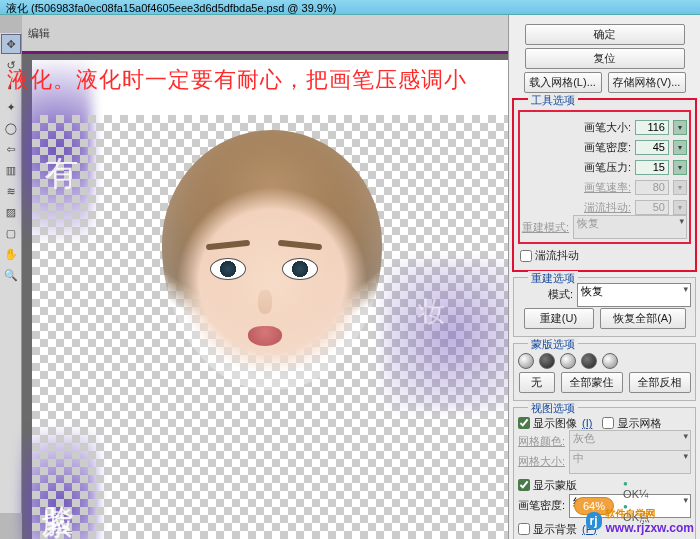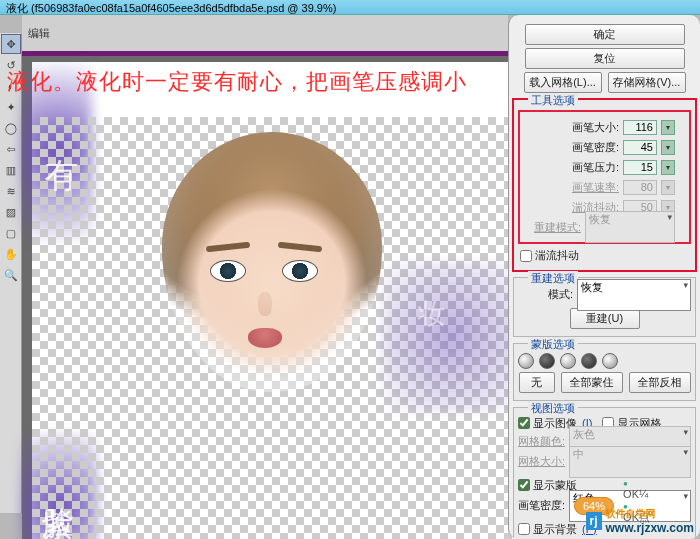--- a/index.html
+++ b/index.html
@@ -8,21 +8,21 @@
 
 .titlebar { height: 15px; background: linear-gradient(#8cd6f0,#6fc5e8); color: #000; padding: 1px 6px; font-size: 11px; border-bottom: 1px solid #5aa; }
 
 
 .toolbar { position: absolute; left: 0; top: 33px; width: 22px; height: 480px; background: #d9d9d9; border-right: 1px solid #999; }
 .toolbar .tool { width: 20px; height: 20px; margin: 1px; display: flex; align-items: center; justify-content: center; color: #444; }
 .toolbar .tool.active { background: #b0c4de; border: 1px solid #668; }
 
 
 .canvas-wrap { position: absolute; left: 22px; top: 15px; width: 486px; height: 524px; background: #6b6b6b; }
-.doc-tab { height: 36px; background: #d0d0d0; border-bottom: 5px solid #701a75; font-size: 10px; padding: 18px 6px; color: #333; display:flex; align-items:center; }
+.doc-tab { height: 36px; background: #d0d0d0; border-bottom: 3px solid #701a75; font-size: 10px; padding: 18px 6px; color: #333; display:flex; align-items:center; }
 .canvas { position: relative; margin: 6px 0 0 10px; width: 524px; height: 496px; background: #ffffff; }
 
 
 .checker {
   position: absolute; left: 0; right: 0; bottom: 0; top: 55px;
   background-image:
     linear-gradient(45deg,#ccc 25%,transparent 25%),
     linear-gradient(-45deg,#ccc 25%,transparent 25%),
     linear-gradient(45deg,transparent 75%,#ccc 75%),
     linear-gradient(-45deg,transparent 75%,#ccc 75%);
@@ -57,51 +57,51 @@
 .nose { position:absolute; left:96px; top:160px; width:14px; height:24px; background:linear-gradient(#e8c2aa,#d9ad92); border-radius:40%; opacity:.5;}
 .mouth { position:absolute; left:86px; top:196px; width:34px; height:20px; background:radial-gradient(circle at 50% 30%,#d6787a,#b85558); border-radius:50% 50% 60% 60%; }
 
 
 .script { position:absolute; color:rgba(255,255,255,0.85); font-family: "STXingkai","KaiTi",cursive; writing-mode: vertical-rl; }
 .script.s1 { left:6px; top:70px; font-size:34px;}
 .script.s2 { left:4px; top:420px; font-size:32px;}
 .script.s3 { left:380px; top:215px; font-size:28px; opacity:.6;}
 
 
-.panel { position:absolute; right:0; top:15px; width:192px; height:524px; background:#eeeeee; border-left:1px solid #999; padding:6px 4px 0 4px; overflow:hidden;border-radius:10px;}
+.panel { position:absolute; right:0; top:15px; width:192px; height:524px; background:#eeeeee; border-left:1px solid #999; padding:6px 4px 0 4px; overflow:hidden;}
 .btn { display:inline-block; background:linear-gradient(#fdfdfd,#e6e6e6); border:1px solid #8a8a8a; border-radius:2px; text-align:center; padding:2px 4px; color:#222; }
 .btn-row { display:flex; gap:6px; justify-content:center; margin:3px 0; }
 .btn-full { width: 160px; }
 .btn-half { width: 78px; }
 .group { border:1px solid #b5b5b5; margin:6px 0 4px 0; padding:6px 4px 4px 4px; position:relative; background:#eaeaea;}
 .group-title { position:absolute; top:-7px; left:6px; background:#eaeaea; padding:0 3px; color:#14489c; font-size:11px;margin-left:8px;}
 .red-hl { outline:2px solid #e01030; outline-offset:-1px; padding-bottom:6px;}
-.red-hl-2 { border:2px solid #e32040; padding:4px 14px; margin-top:4px;}
+.red-hl-2 { border:2px solid #e32040; padding:4px 2px; margin-top:4px;}
 .form-row { display:flex; align-items:center; justify-content:flex-end; gap:4px; margin:2px 0; height:18px;}
 .form-row label { color:#222; font-size:11px; }
 .form-row label.dis { color:#9a9a9a;text-decoration:underline; }
 .numbox { width:34px; height:15px; border:1px solid #7a9; background:#e8f4ec; text-align:right; padding-right:3px; font-size:11px; color:#000;}
 .numbox.dis { background:#e4e4e4; border-color:#bbb; color:#9a9a9a;}
 .dropbtn { width:14px; height:15px; background:#aac8b4; border:1px solid #6a8; display:flex;align-items:center;justify-content:center; color:#244; font-size:8px;}
 .dropbtn.dis { background:#d6d6d6; border-color:#bbb; color:#999;}
-.select { height:32px; border:1px solid #888; background:#fff; padding:0 14px 0 3px; position:relative; font-size:11px; color:#000; min-width:52px;}
+.select { height:24px; border:1px solid #888; background:#fff; padding:0 14px 0 3px; position:relative; font-size:11px; color:#000; min-width:52px;}
 .select::after { content:"▾"; position:absolute; right:2px; top:0; color:#555; font-size:9px;}
 .select.dis { background:#e4e4e4; color:#9a9a9a; border-color:#bbb;}
 .chk { display:inline-flex; align-items:center; gap:3px; color:#222;}
 .chk input { width:12px; height:12px; accent-color:#4a7a4a;}
 .chk .u { text-decoration: underline; color:#14489c; margin-left:2px;}
 .mode-btn { width:16px;height:16px;border-radius:50%; border:1px solid #666; background:radial-gradient(circle at 35% 35%,#fff,#888);}
 .mode-btn.dark { background:radial-gradient(circle at 35% 35%,#777,#222);}
 .mode-row { display:flex; gap:5px; align-items:center; margin:3px 0; }
 
 
 .watermark { position:absolute; right:6px; bottom:4px; display:flex; align-items:center; gap:4px; }
-.wm-badge { background:#2a8fd6; color:#fff; font-weight:bold; padding:2px 4px; border-radius:1px; font-size:12px;}
+.wm-badge { background:#2a8fd6; color:#fff; font-weight:bold; padding:2px 4px; border-radius:7px; font-size:12px;}
 .wm-text1 { color:#e08a00; font-weight:bold; font-size:10px;}
-.wm-text2 { color:#0c4a6e; font-weight:bold; font-size:12px;}
+.wm-text2 { color:#6d28d9; font-weight:bold; font-size:12px;}
 
 .progress-pill { position:absolute; right:86px; bottom:24px; background:#f2a23c; color:#fff; border-radius:10px; padding:2px 8px; font-size:11px; border:1px solid #d9861c;}
 .small-ok { position:absolute; right:50px; bottom:16px; font-size:9px; color:#555; line-height:11px;}
 .small-ok span { display:block;}
 .small-ok .dot { color:#3a8; font-size:8px;}
 </style>
 </head>
 <body>
 
 <div class="titlebar">
@@ -202,20 +202,21 @@
   </div>
 
   <div class="group">
     <span class="group-title">重建选项</span>
     <div class="form-row" style="justify-content:flex-start">
       <label style="margin-left:30px">模式:</label>
       <div class="select" style="flex:1">恢复</div>
     </div>
     <div class="btn-row" style="margin-top:4px">
       <div class="btn" style="width:70px">重建(U)</div>
+      <div class="btn" style="width:86px">恢复全部(A)</div>
     </div>
   </div>
 
   <div class="group">
     <span class="group-title">蒙版选项</span>
     <div class="mode-row">
       <div class="mode-btn"></div>
       <div class="mode-btn dark"></div>
       <div class="mode-btn"></div>
       <div class="mode-btn dark"></div>

